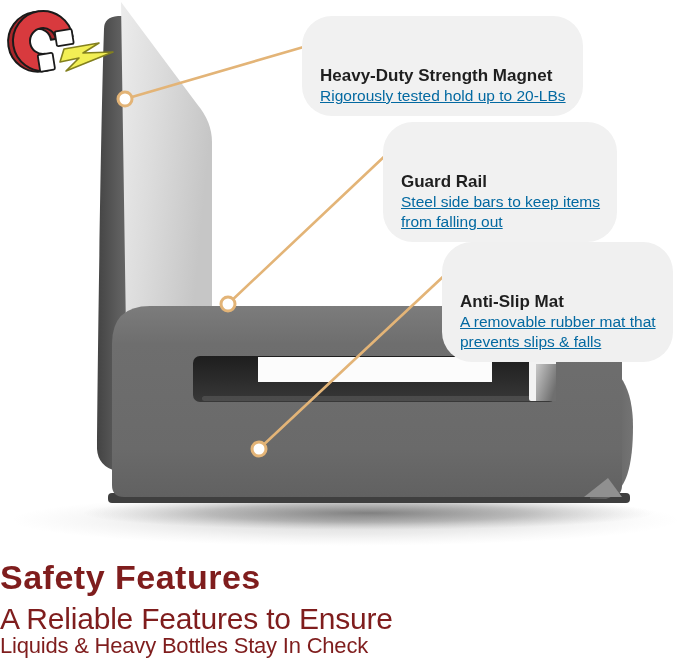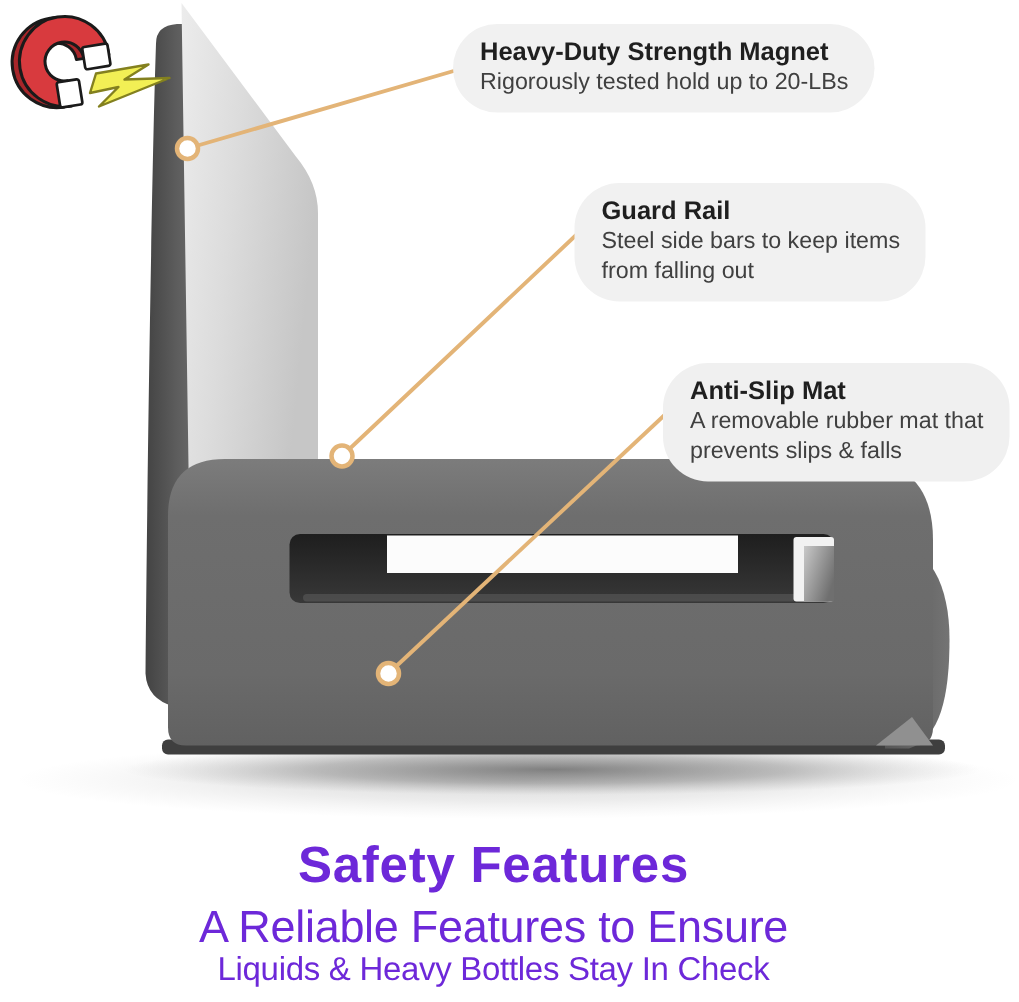--- a/index.html
+++ b/index.html
@@ -5,27 +5,27 @@
   html,body{margin:0;padding:0;background:#ffffff;}
   body{width:679px;height:668px;font-family:"Liberation Sans",sans-serif;overflow:hidden;}
   .stage{position:relative;width:679px;height:668px;background:#ffffff;}
   svg.scene{position:absolute;left:0;top:0;z-index:1;display:block;}
 
   .bubble{
     position:absolute;z-index:3;
     background:#f1f1f1;border-radius:30px;
     padding:9px 17px 10px 18px;
   }
-  .bubble .t{font-weight:bold;font-size:17px;line-height:20px;color:#1f1f1f;white-space:nowrap;}
-  .bubble .l{font-size:15.5px;line-height:20px;color:#404040;white-space:nowrap;}
+  .bubble .t{font-weight:bold;font-size:17px;line-height:20px;color:#1f1f1f;white-space:nowrap;margin-top:41px;}
+  .bubble .l{font-size:15.5px;line-height:20px;color:#0369a1;white-space:nowrap;text-decoration:underline;}
   #bubble-magnet{left:302px;top:16px;}
   #bubble-guardrail{left:383px;top:122px;}
   #bubble-mat{left:442px;top:242px;background:#f0f0f0;}
 
-  .heading{position:absolute;left:0;width:658px;text-align:center;color:#6d28d9;z-index:2;}
+  .heading{position:absolute;left:0;width:658px;text-align:left;color:#7f1d1d;z-index:2;}
   #h-title{top:558px;font-size:34px;font-weight:bold;letter-spacing:.5px;}
   #h-sub1{top:602px;font-size:30px;letter-spacing:-.2px;}
   #h-sub2{top:633px;font-size:22px;letter-spacing:-.2px;}
 </style>
 </head>
 <body>
 
 <div class="stage">
 
   <svg class="scene" width="679" height="668" viewBox="0 0 679 668">

